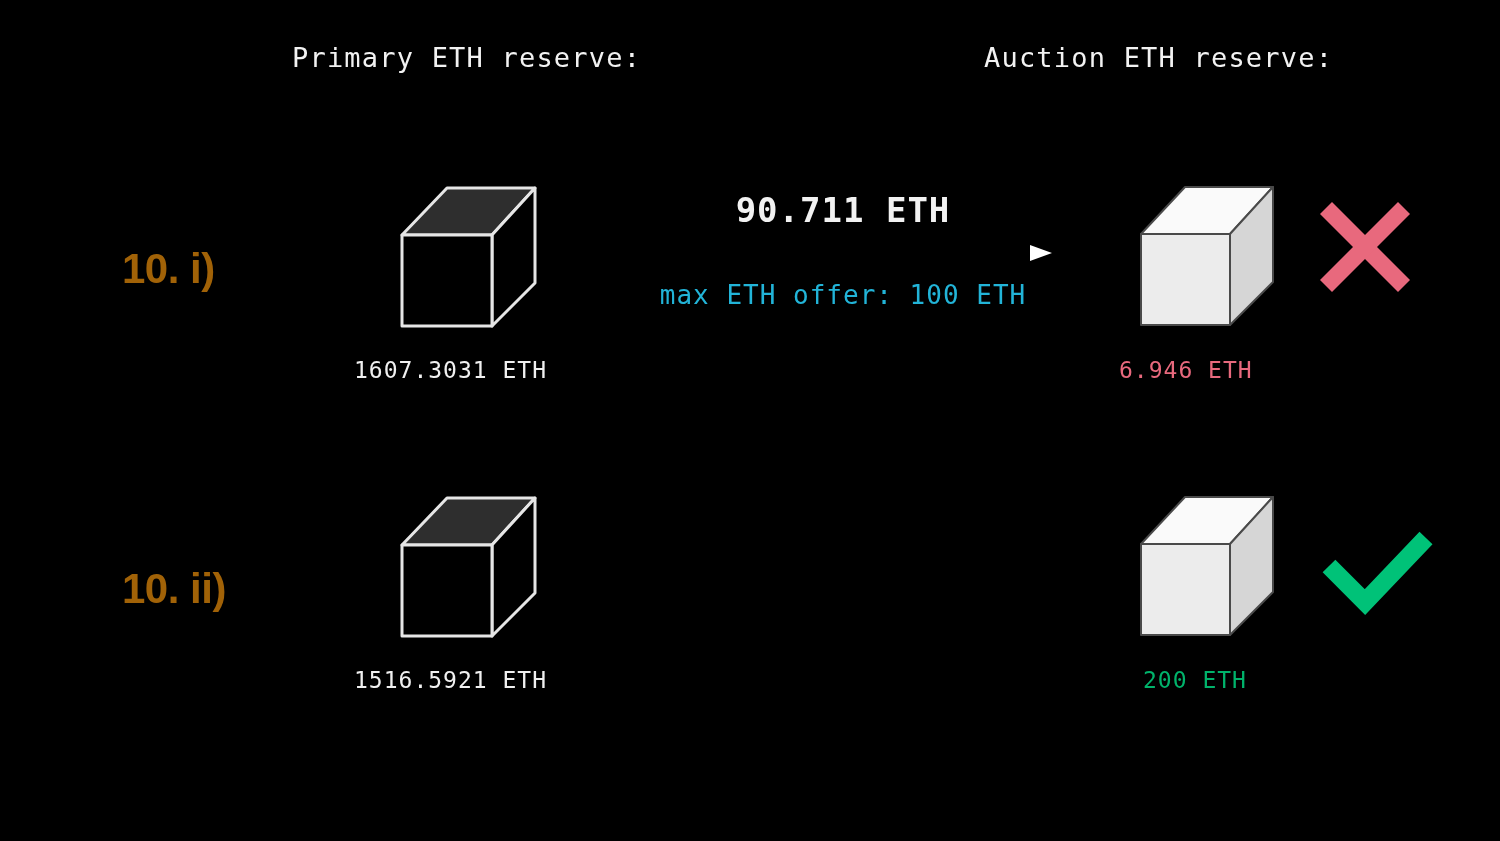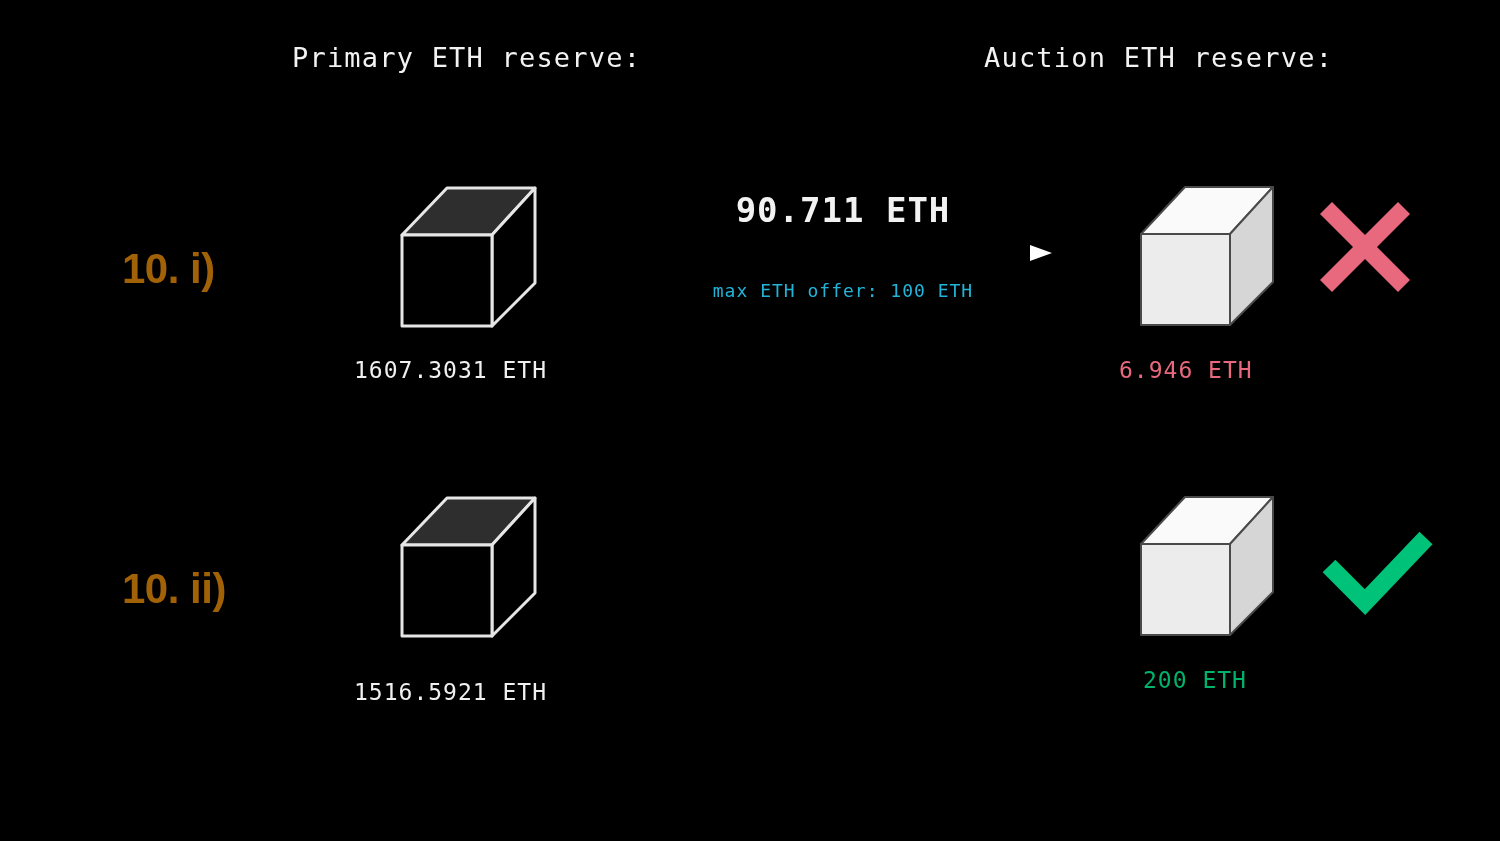--- a/index.html
+++ b/index.html
@@ -64,21 +64,21 @@
     font-family: "DejaVu Sans Mono", "Liberation Mono", monospace;
     font-size: 23px;
     letter-spacing: 1px;
     white-space: nowrap;
   }
   .value.white { color: #f0f0f0; }
   .value.red   { color: #e8697d; }
   .value.green { color: #00b36b; }
 
   #val-primary-1 { left: 354px;  top: 357px; }
-  #val-primary-2 { left: 354px;  top: 667px; margin-top: 12px; }
+  #val-primary-2 { left: 354px;  top: 667px; }
   #val-auction-1 { left: 1119px; top: 357px; }
   #val-auction-2 { left: 1143px; top: 667px; }
 
   
   #transfer-group {
     position: absolute;
     left: 628px;
     top: 190px;
     width: 430px;
     height: 130px;
@@ -103,21 +103,21 @@
     width: 430px;
     height: 22px;
   }
   #transfer-offer {
     position: absolute;
     left: 0;
     top: 90px;
     width: 430px;
     text-align: center;
     font-family: "DejaVu Sans Mono", "Liberation Mono", monospace;
-    font-size: 18px;
+    font-size: 26px;
     letter-spacing: 1px;
     color: #22b4d8;
     white-space: nowrap;
   }
 
   
   .status-mark {
     position: absolute;
   }
   #mark-fail    { left: 1315px; top: 197px; }

